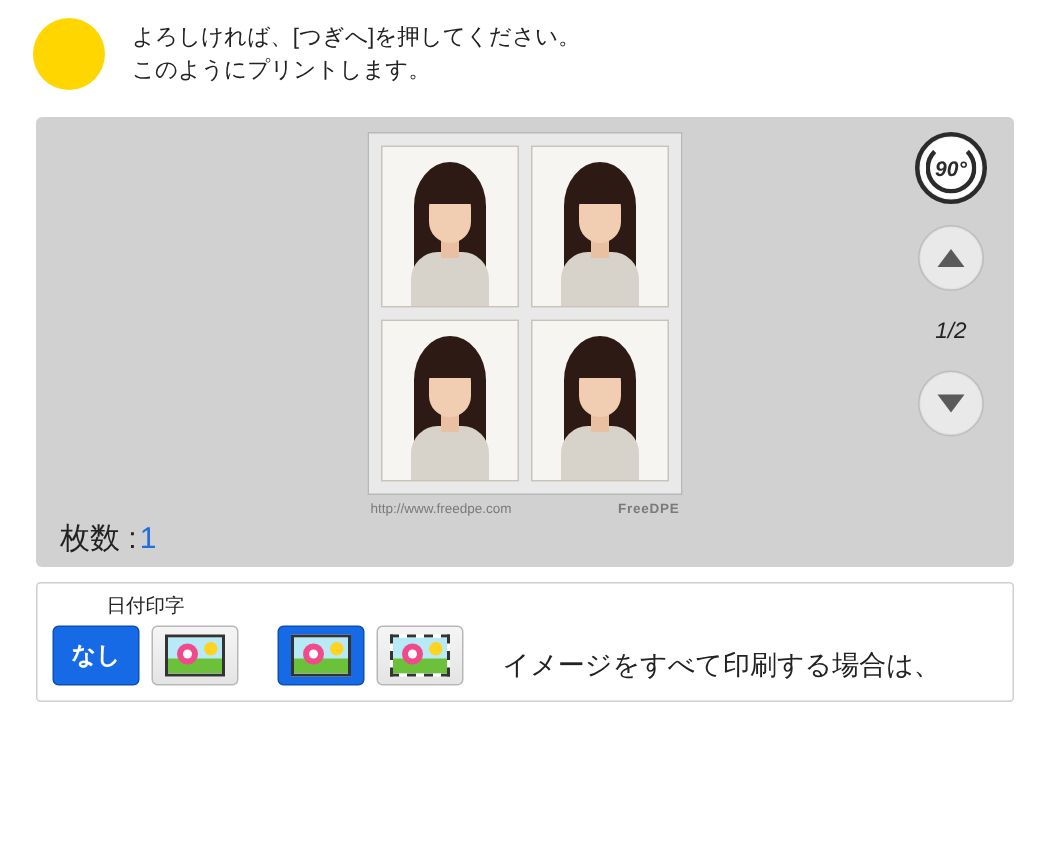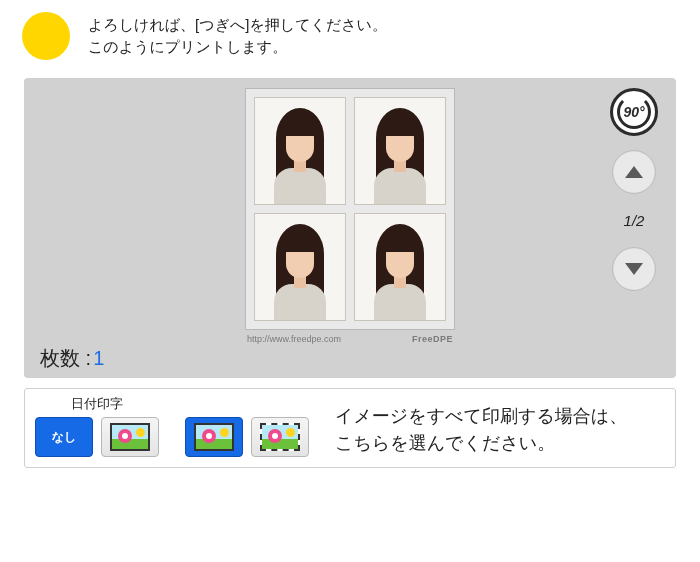--- a/index.html
+++ b/index.html
@@ -199,21 +199,21 @@
     align-items: center;
     justify-content: center;
     cursor: pointer;
     position: relative;
   }
   .opt-btn.selected {
     background: #166ae6;
     border-color: #0d4fb3;
     color: #fff;
     font-weight: bold;
-    font-size: 12px;
+    font-size: 16px;
   }
   .print-thumb {
     width: 40px; height: 28px;
     border: 2px solid #333;
     background: #fff;
     position: relative;
     overflow: hidden;
   }
   .print-thumb.crop { border: 2px dashed #333; }
   .pt-sky { position:absolute; inset:0; background:#b7eaf6; }
@@ -358,21 +358,20 @@
             <div class="pt-flower"></div>
             <div class="pt-center"></div>
             <div class="pt-sun"></div>
         </div>
       </div>
     </div>
   </div>
 
   <div class="opt-desc">
     <div>イメージをすべて印刷する場合は、</div>
-    <div>こちらを選んでください。</div>
   </div>
 
 </div>
 
 <div class="anno">
   
   
   
 </div>
 

